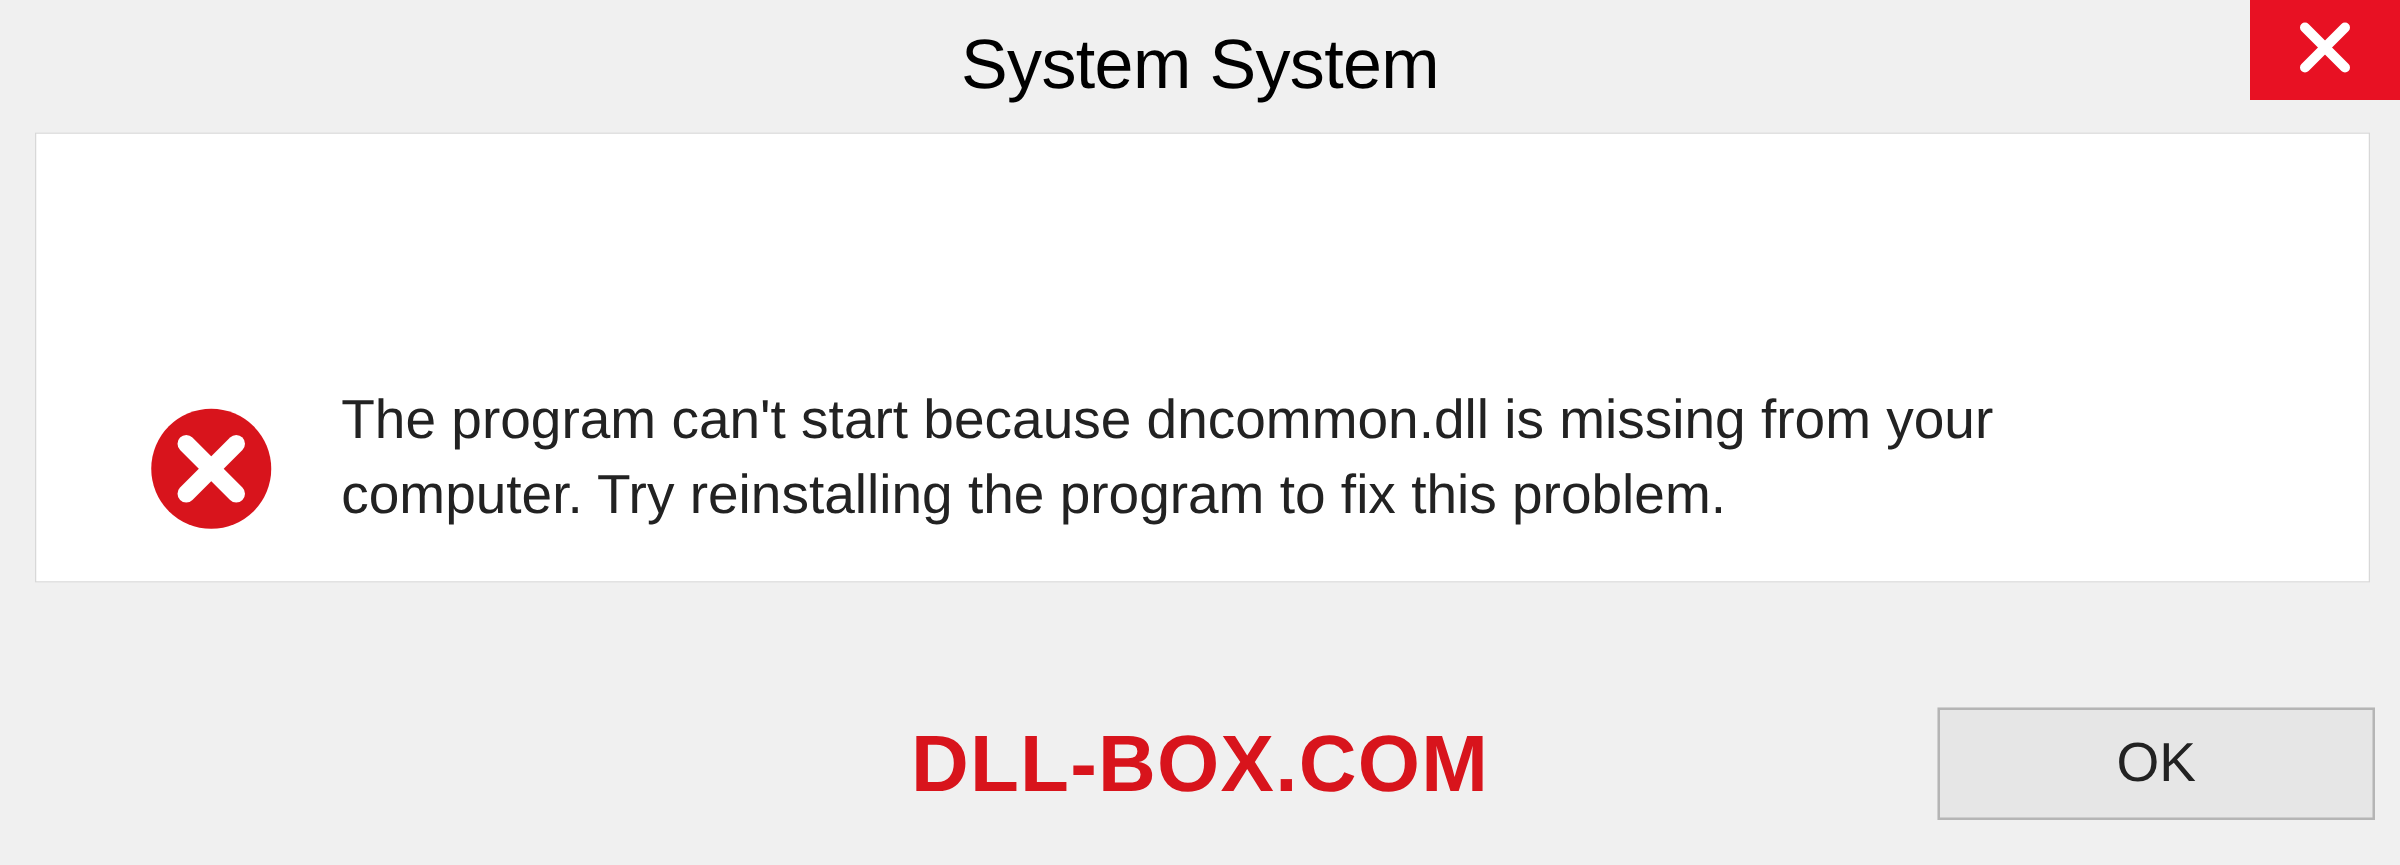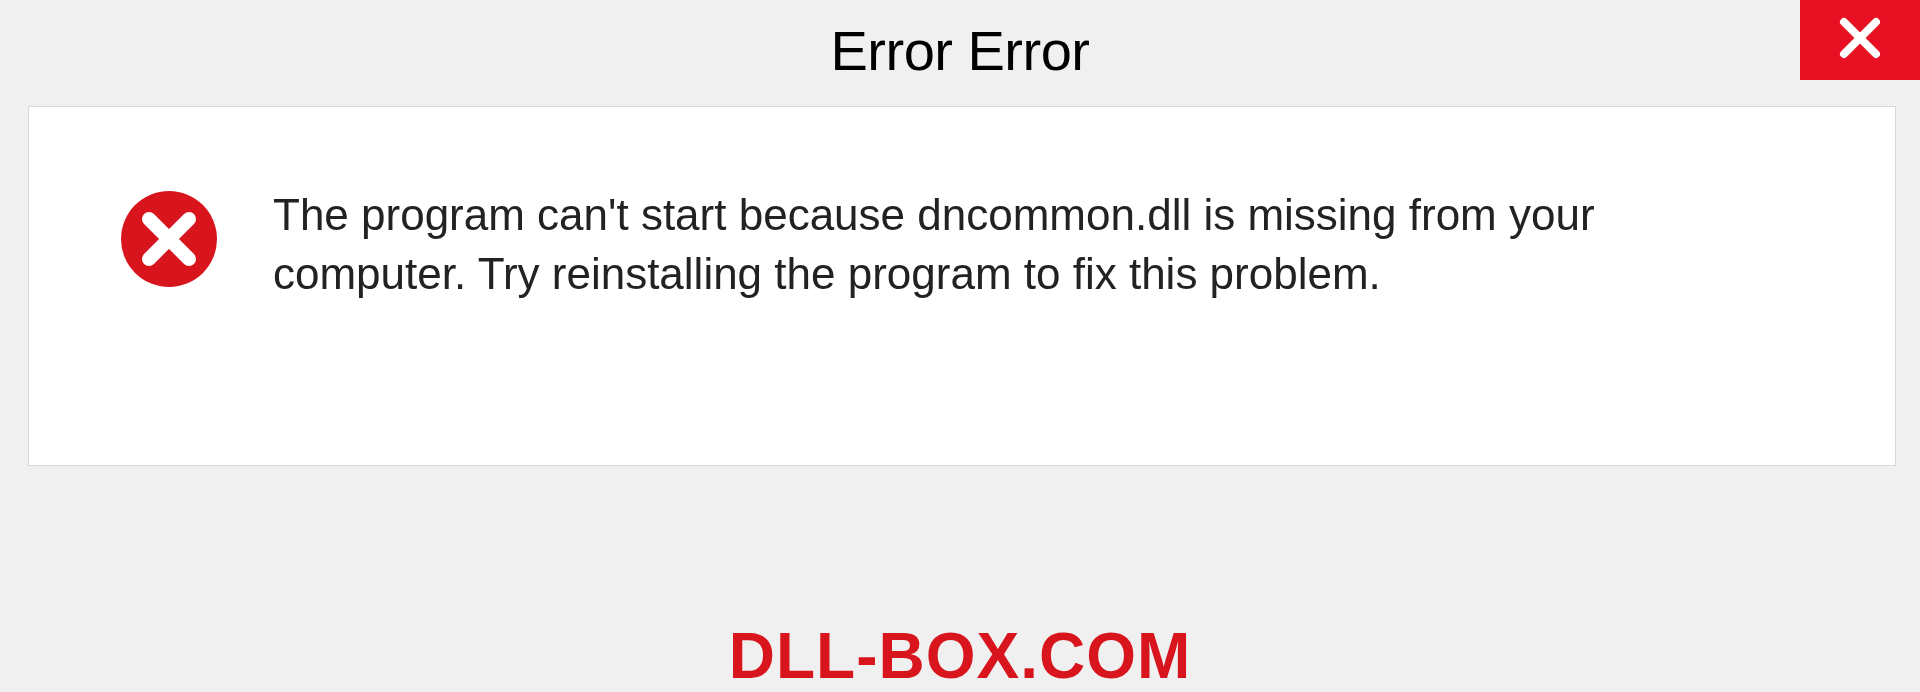--- a/index.html
+++ b/index.html
@@ -39,21 +39,21 @@
     .close-button svg {
       width: 44px;
       height: 44px;
     }
     .content-panel {
       margin: 6px 24px 0 28px;
       background: #ffffff;
       border: 1px solid #d8d8d8;
       height: 360px;
       display: flex;
-      align-items: flex-start;
+      align-items: flex-end;
       padding: 78px 40px 40px 90px;
     }
     .error-icon {
       flex-shrink: 0;
       width: 100px;
       height: 100px;
       margin-right: 54px;
       margin-top: 4px;
     }
     .message-text {
@@ -94,21 +94,21 @@
       display: flex;
       align-items: center;
       justify-content: center;
       font-family: "Segoe UI", Arial, sans-serif;
     }
   </style>
 </head>
 <body>
 
 <div class="title-bar">
-  <div class="dialog-title">Error Error</div>
+  <div class="dialog-title">System System</div>
   <div class="close-button">
     <span>
       <svg viewBox="0 0 44 44">
         <line x1="6" y1="6" x2="38" y2="38" stroke="#ffffff" stroke-width="8" stroke-linecap="round"></line>
         <line x1="38" y1="6" x2="6" y2="38" stroke="#ffffff" stroke-width="8" stroke-linecap="round"></line>
       </svg>
     </span>
   </div>
 </div>
 
@@ -118,13 +118,16 @@
       <circle cx="50" cy="50" r="48" fill="#d8141c"></circle>
       <line x1="30" y1="30" x2="70" y2="70" stroke="#ffffff" stroke-width="14" stroke-linecap="round"></line>
       <line x1="70" y1="30" x2="30" y2="70" stroke="#ffffff" stroke-width="14" stroke-linecap="round"></line>
     </svg>
   </div>
   <div class="message-text">The program can't start because dncommon.dll is missing from your computer. Try reinstalling the program to fix this problem.</div>
 </div>
 
 <div class="bottom-row">
   <div class="watermark">DLL-BOX.COM</div>
+  <div class="ok-button">
+    <span>OK</span>
+  </div>
 </div>
 
 </body></html>

